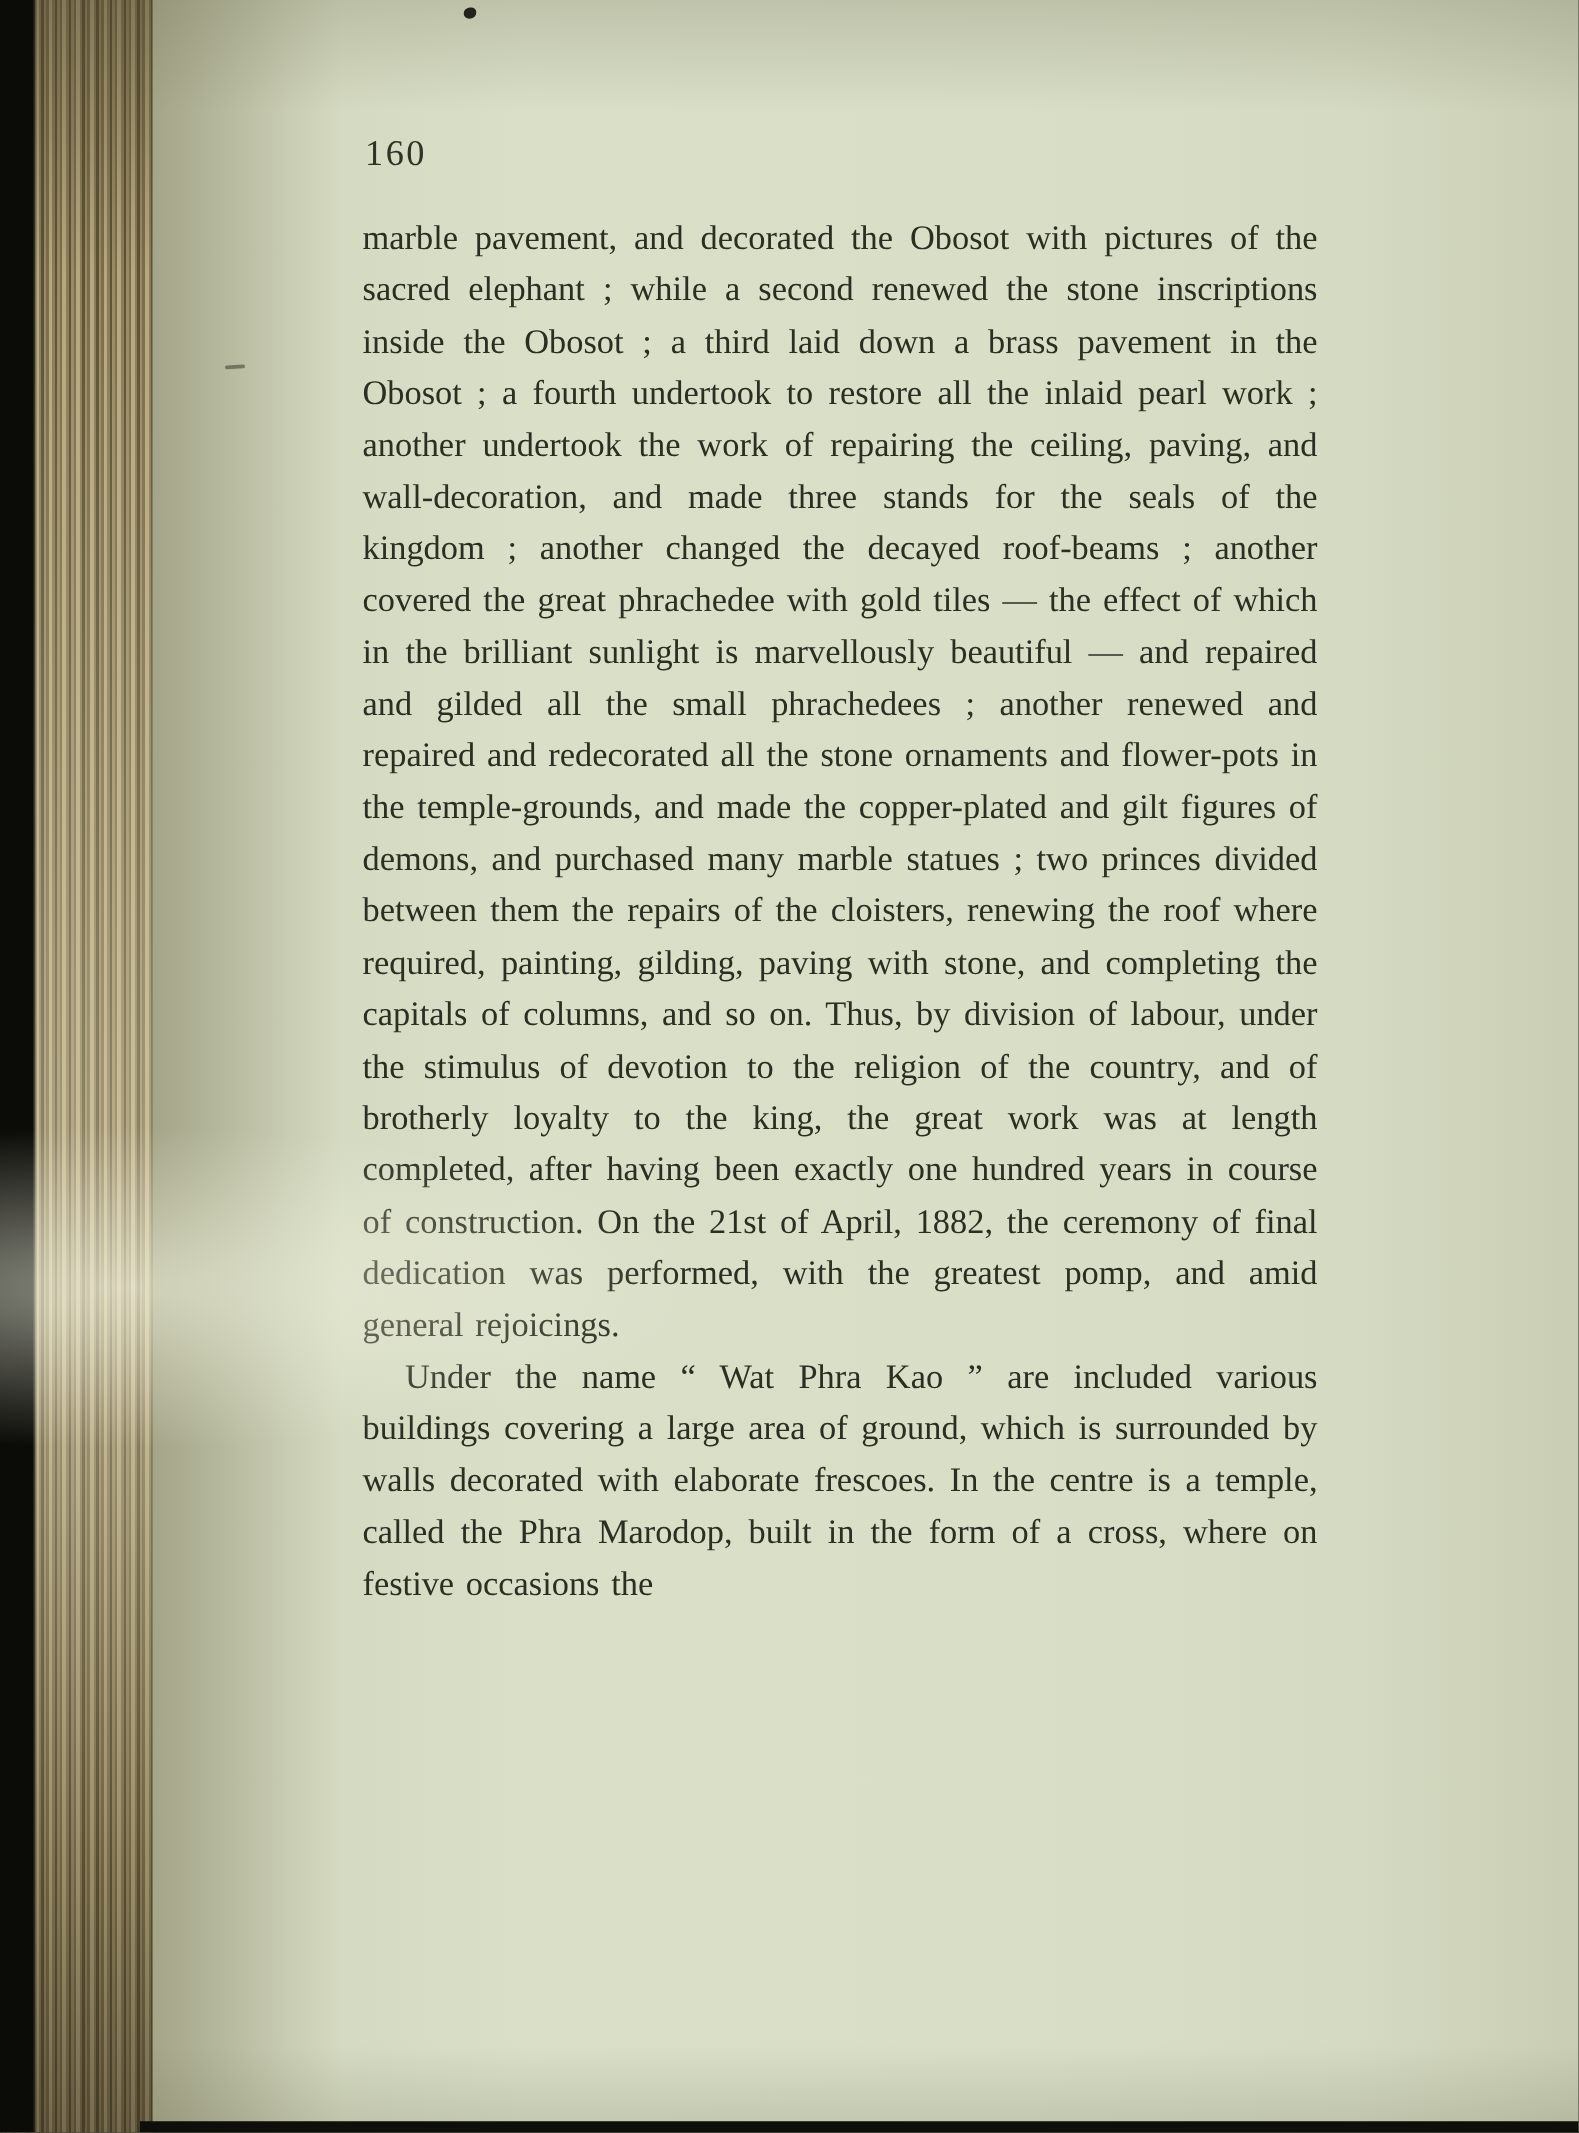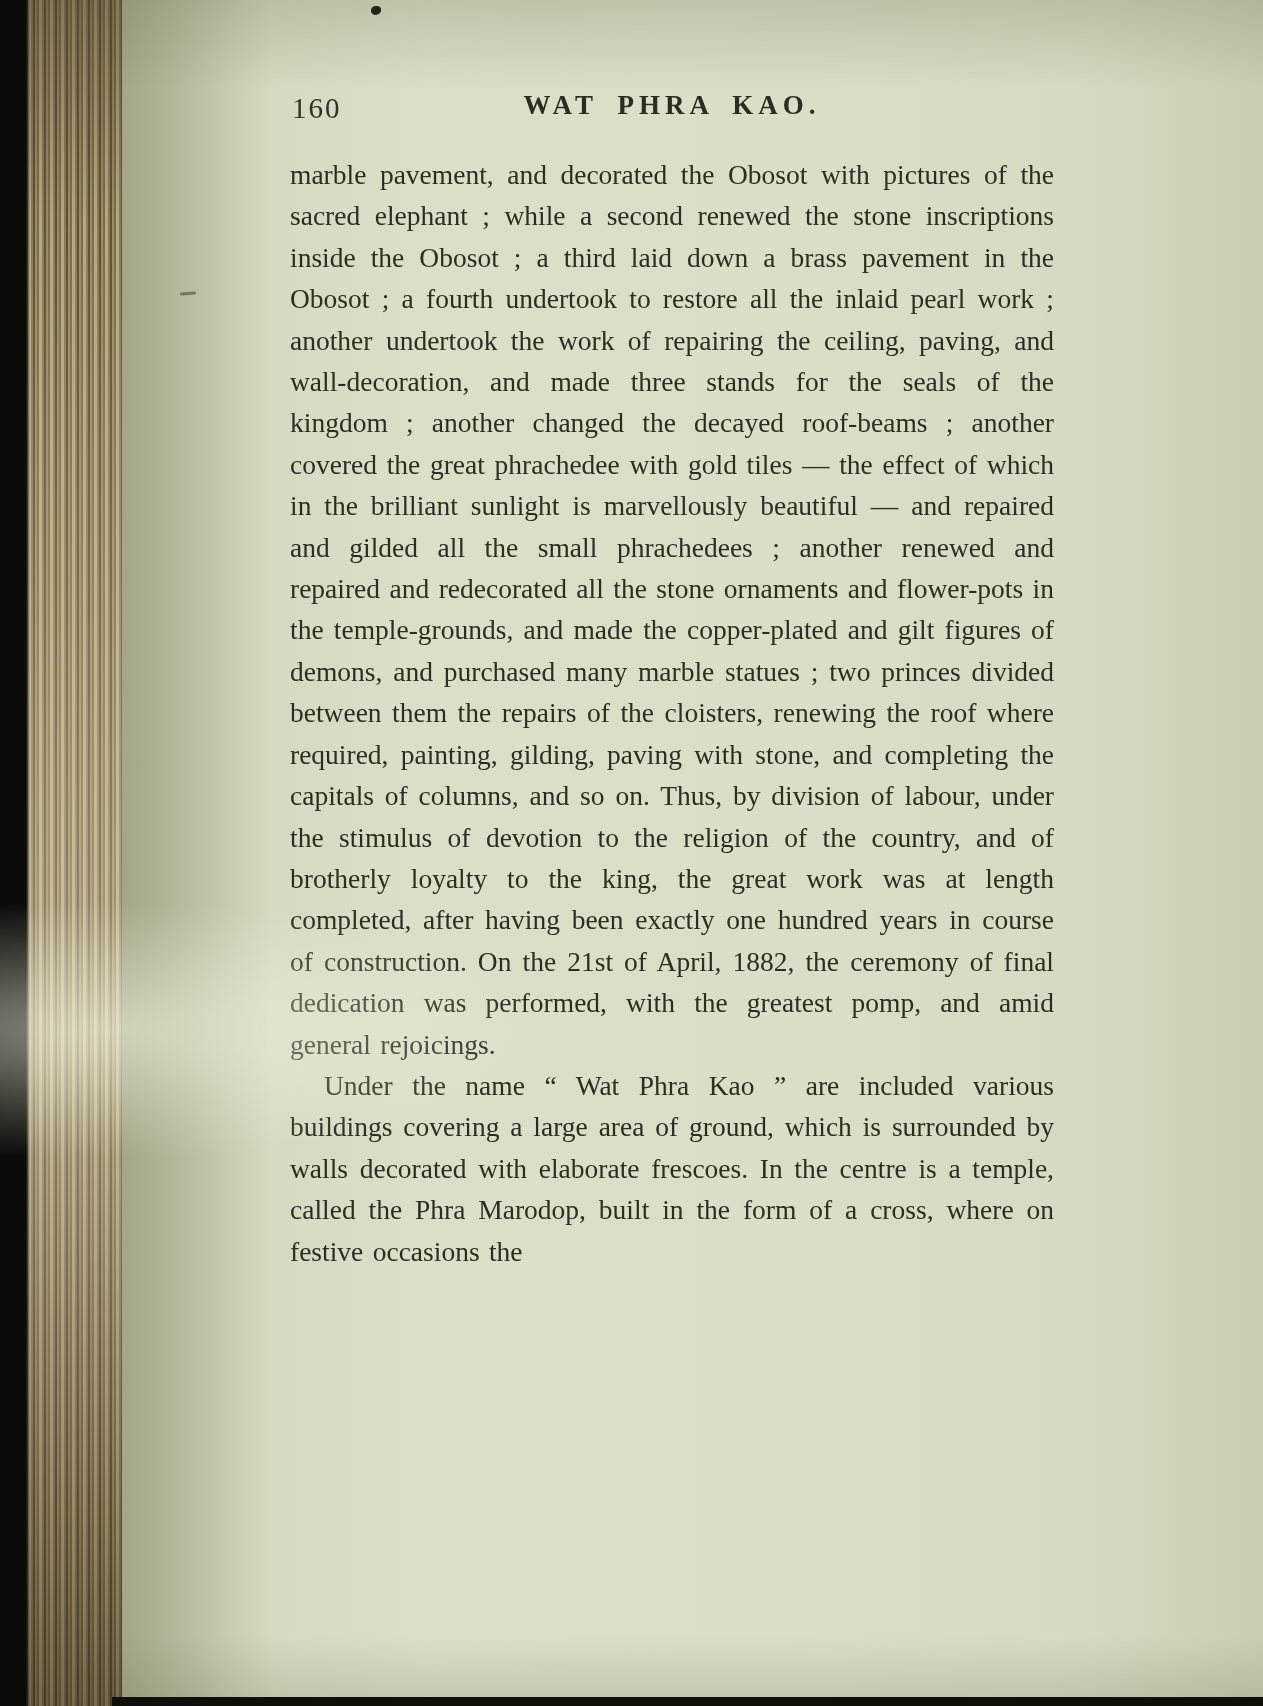--- a/index.html
+++ b/index.html
@@ -48,21 +48,21 @@
   }
   .speck-top{
     position:absolute;left:371px;top:6px;width:10px;height:9px;
     background:#23231c;border-radius:50% 40% 55% 45%;
   }
   .speck-margin{
     position:absolute;left:180px;top:292px;width:16px;height:3px;
     background:rgba(60,60,44,0.55);border-radius:2px;transform:rotate(-4deg);
   }
   .page-content{
-    position:absolute;left:290px;top:88px;width:764px;
+    position:absolute;left:290px;top:103px;width:764px;
   }
   .header-row{
     position:relative;height:46px;margin-bottom:20px;
   }
   .page-number{
     position:absolute;left:2px;top:4px;
     font-size:29px;letter-spacing:2px;color:#303226;
   }
   .running-header{
     display:block;text-align:center;
@@ -88,21 +88,20 @@
   <div class="binding"></div>
   <div class="binding-fade"></div>
   <div class="bottom-edge"></div>
   <div class="speck-top"></div>
   <div class="speck-margin"></div>
 
   <div class="page-content">
 
     <div class="header-row">
       <span class="page-number">160</span>
-      <span class="running-header">WAT  PHRA  KAO.</span>
     </div>
 
     <div class="body-text">
       <p>marble pavement, and decorated the Obosot with pictures of the sacred elephant ; while a second renewed the stone inscriptions inside the Obosot ; a third laid down a brass pavement in the Obosot ; a fourth undertook to restore all the inlaid pearl work ; another undertook the work of repairing the ceiling, paving, and wall-decoration, and made three stands for the seals of the kingdom ; another changed the decayed roof-beams ; another covered the great phrachedee with gold tiles — the effect of which in the brilliant sunlight is marvellously beautiful — and repaired and gilded all the small phrachedees ; another renewed and repaired and redecorated all the stone ornaments and flower-pots in the temple-grounds, and made the copper-plated and gilt figures of demons, and purchased many marble statues ; two princes divided between them the repairs of the cloisters, renewing the roof where required, painting, gilding, paving with stone, and completing the capitals of columns, and so on.  Thus, by division of labour, under the stimulus of devotion to the religion of the country, and of brotherly loyalty to the king, the great work was at length completed, after having been exactly one hundred years in course of construction.  On the 21st of April, 1882, the ceremony of final dedication was performed, with the greatest pomp, and amid general rejoicings.</p>
       <p class="indent">Under the name “ Wat Phra Kao ” are included various buildings covering a large area of ground, which is surrounded by walls decorated with elaborate frescoes.  In the centre is a temple, called the Phra Marodop, built in the form of a cross, where on festive occasions the</p>
     </div>
 
   </div>
 </div>
 

